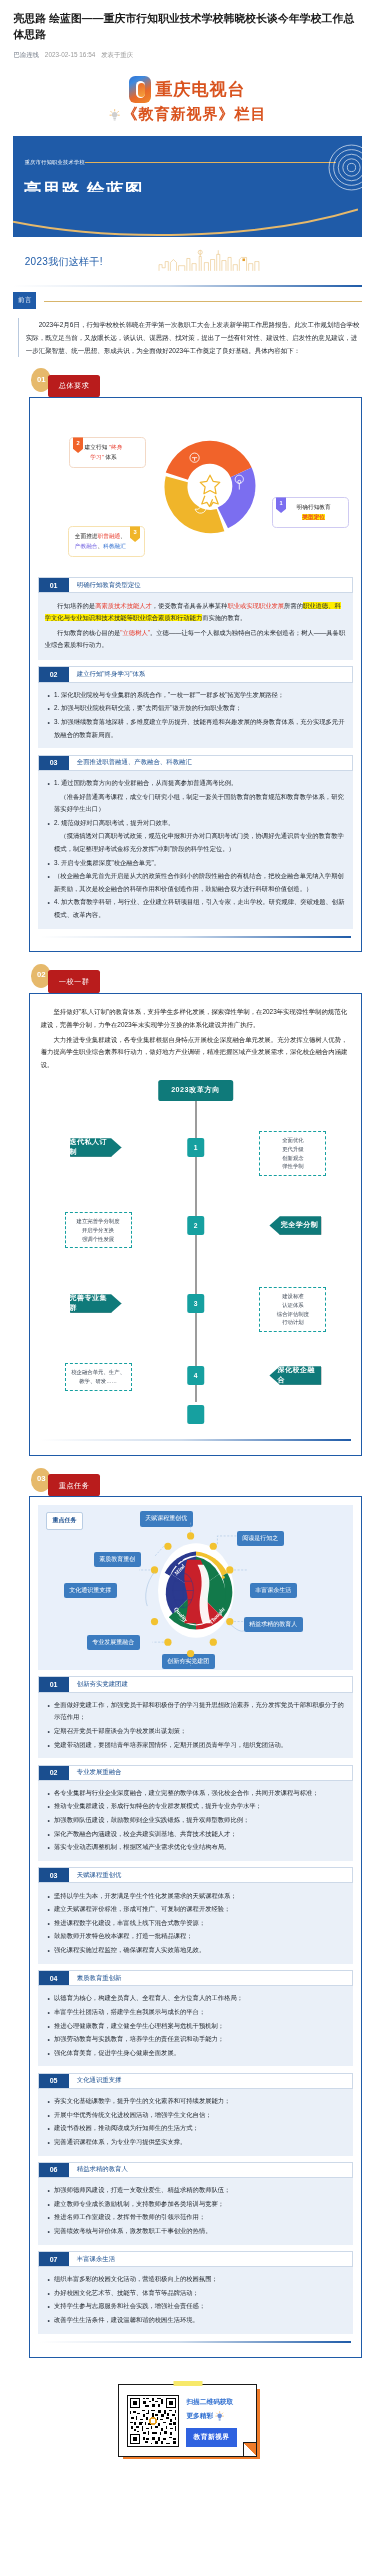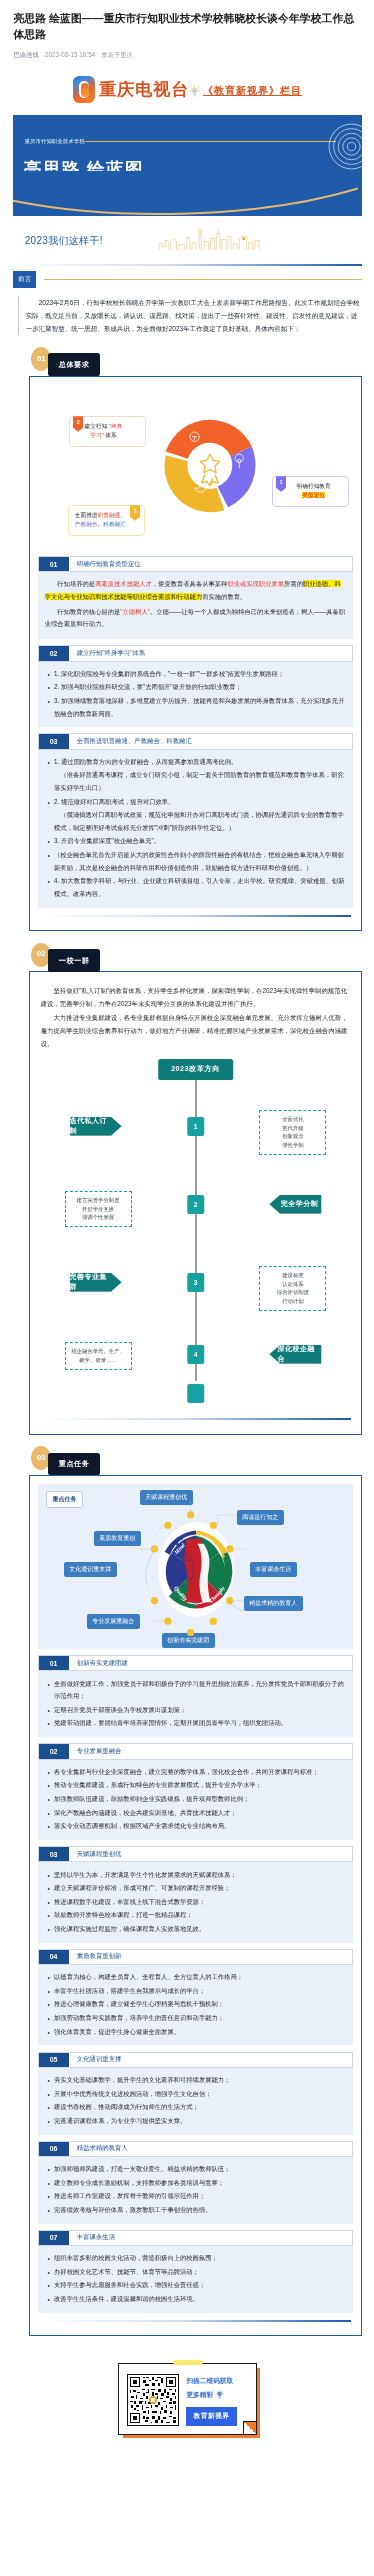--- a/index.html
+++ b/index.html
@@ -17,21 +17,21 @@
   .art-title {
     font-size:10.8px; line-height:1.45; font-weight:600; color:#1a1a1a;
     letter-spacing:0.1px;
   }
   .art-meta { margin-top:8.2px; font-size:6.4px; color:#9a9a9a; }
   .art-meta .author { color:#6f7784; margin-right:4.1px; }
   .art-meta span { margin-right:4.1px; }
 
   
   .logo-wrap { padding:13.4px 0 5.2px 0; display:flex; justify-content:center; }
-  .logo-box { display:flex; flex-direction:row; align-items:center; }
+  .logo-box { display:flex; flex-direction:column; align-items:center; }
   .logo-row { display:flex; align-items:center; gap:4.6px; }
   .logo-mark {
     width:21.6px; height:27px; border-radius:6.2px;
     background:linear-gradient(150deg,#2f6fd0 0%,#3d8ae0 22%,#e8682a 62%,#f08a2a 100%);
     position:relative;
   }
   .logo-mark::after {
     content:""; position:absolute; left:6.2px; top:4.6px;
     width:9.8px; height:17.5px; border-radius:5.2px; background:#ffffff;
   }
@@ -40,21 +40,21 @@
     width:7.7px; height:14.4px; border-radius:4.1px;
     background:linear-gradient(160deg,#e8682a,#f6a23c);
     z-index:1;
   }
   .logo-text {
     font-size:17px; font-weight:700; color:#d9531e; letter-spacing:1px;
     font-family:"DejaVu Sans",sans-serif;
   }
   .logo-sub { display:flex; align-items:center; gap:2.6px; margin-top:2.1px; }
   .bulb-icon { width:11.3px; height:12.4px; }
-  .logo-sub-text { font-size:10px; font-weight:700; color:#d9531e; letter-spacing:1px;text-decoration:underline; }
+  .logo-sub-text { font-size:15px; font-weight:700; color:#d9531e; letter-spacing:1px; }
 
   
   .banner {
     position:relative; margin:6.2px 13.4px 0 13.4px; height:101px;
     background:#1f5ba8; overflow:hidden;
   }
   .banner-school {
     position:absolute; left:11.3px; top:23px;
     font-size:5.2px; color:#ffffff; letter-spacing:0.3px; white-space:nowrap;
   }
@@ -75,21 +75,21 @@
   
   .section { margin:7.2px 13.4px 0 13.4px; }
   .sec-tag { display:flex; align-items:center; height:33px; padding-left:17.5px; }
   .sec-num {
     width:20.6px; height:24px; border-radius:50%;
     background:#e6b96b; color:#ffffff; font-size:7.7px; font-weight:700;
     display:flex; align-items:center; justify-content:center; margin-right:-3.1px;
     position:relative; z-index:1; padding-bottom:2.1px;
   }
   .sec-btn {
-    background:#0f172a; color:#ffffff; font-size:7.2px; font-weight:700;
+    background:#b91c1c; color:#ffffff; font-size:7.2px; font-weight:400;
     padding:6.7px 10.3px 5.7px 10.3px; border-radius:2.6px; letter-spacing:0.5px;
     margin-top:11px; position:relative; z-index:2;
   }
 
   .card {
     border:0.5px solid #1f5ba8; background:#ffffff; padding:8.2px 7.2px 9.3px 7.2px;margin-left:16px;
   }
   .card-end-rule {
     height:2.1px; margin:7.2px 2.1px 4.1px 2.1px;
     background:linear-gradient(90deg,#ffffff 0%,#cfdcec 45%,#1f5ba8 100%);

